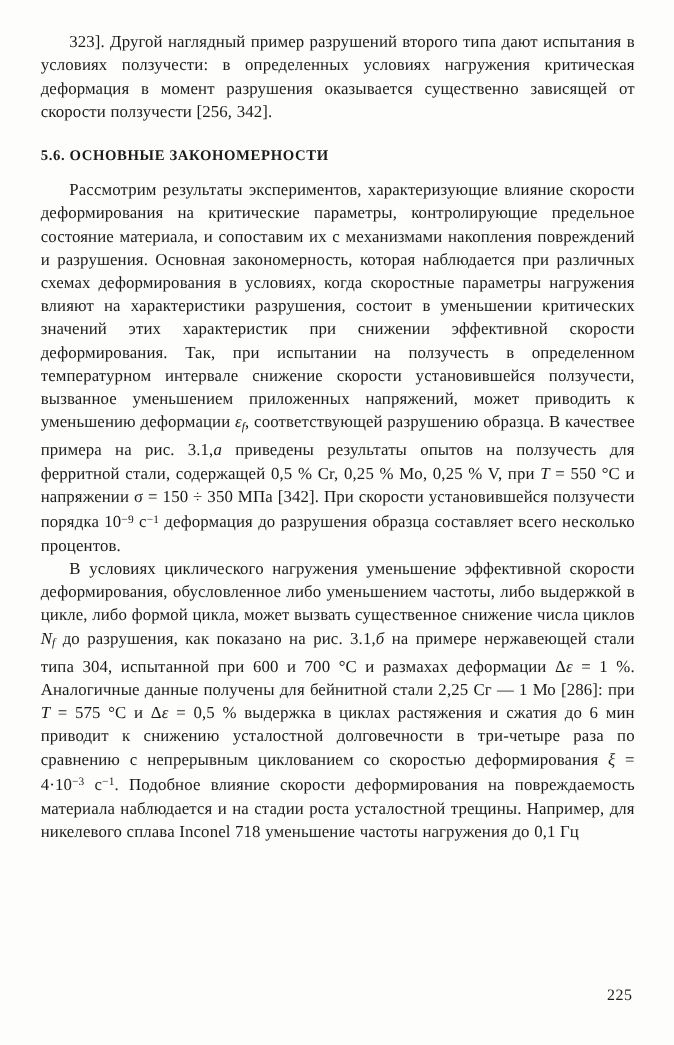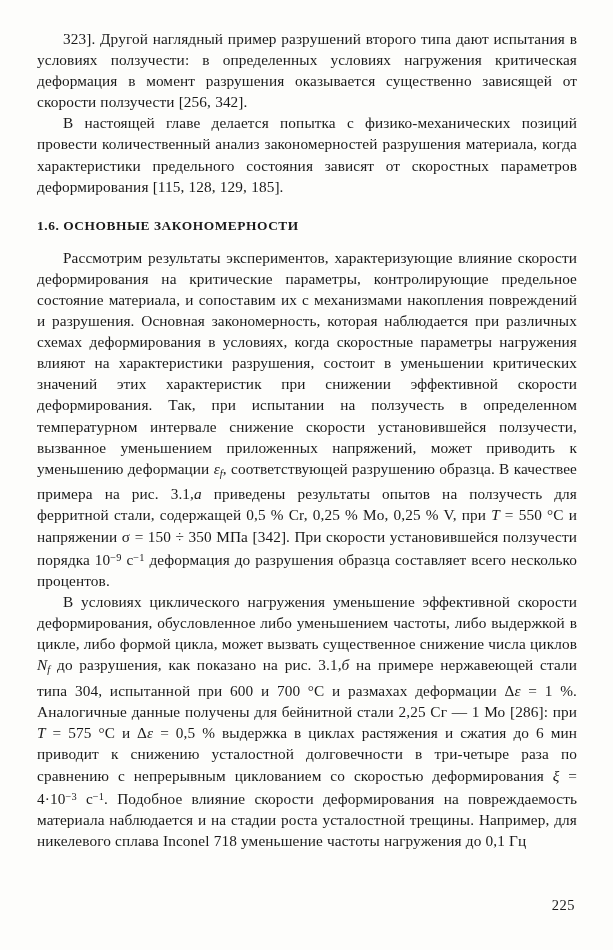--- a/index.html
+++ b/index.html
@@ -69,22 +69,21 @@
   }
   .it { font-style: italic; }
 </style>
 </head>
 <body>
 
 <div class="page">
   <div class="content">
 
     <p class="para">323]. Другой наглядный пример разрушений второго типа дают испытания в условиях ползучести: в определенных условиях нагружения критическая деформация в момент разрушения оказывается существенно зависящей от скорости ползучести [256, 342].</p>
-    <p class="para">В настоящей главе делается попытка с физико-механических позиций провести количественный анализ закономерностей разрушения материала, когда характеристики предельного состояния зависят от скоростных параметров деформирования [115, 128, 129, 185].</p>
 
-    <div class="section-heading">1.6. ОСНОВНЫЕ ЗАКОНОМЕРНОСТИ</div>
+    <div class="section-heading">5.6. ОСНОВНЫЕ ЗАКОНОМЕРНОСТИ</div>
 
     <p class="para" id="p3">Рассмотрим результаты экспериментов, характеризующие влияние скорости деформирования на критические параметры, контролирующие предельное состояние материала, и сопоставим их с механизмами накопления повреждений и разрушения. Основная закономерность, которая наблюдается при различных схемах деформирования в условиях, когда скоростные параметры нагружения влияют на характеристики разрушения, состоит в уменьшении критических значений этих характеристик при снижении эффективной скорости деформирования. Так, при испытании на ползучесть в определенном температурном интервале снижение скорости установившейся ползучести, вызванное уменьшением приложенных напряжений, может приводить к уменьшению деформации <span class="it">ε</span><sub class="it" style="font-style: italic;">f</sub>, соответствующей разрушению образца. В качествее примера на рис. 3.1,<span class="it">а</span> приведены результаты опытов на ползучесть для ферритной стали, содержащей 0,5 % Cr, 0,25 % Mo, 0,25 % V, при <span class="it">T</span> = 550 °C и напряжении σ = 150 ÷ 350 МПа [342]. При скорости установившейся ползучести порядка 10<sup>−9</sup> с<sup>−1</sup> деформация до разрушения образца составляет всего несколько процентов.</p>
     <p class="para" id="p4">В условиях циклического нагружения уменьшение эффективной скорости деформирования, обусловленное либо уменьшением частоты, либо выдержкой в цикле, либо формой цикла, может вызвать существенное снижение числа циклов <span class="it">N</span><sub class="it" style="font-style: italic;">f</sub> до разрушения, как показано на рис. 3.1,<span class="it">б</span> на примере нержавеющей стали типа 304, испытанной при 600 и 700 °C и размахах деформации Δ<span class="it">ε</span> = 1 %. Аналогичные данные получены для бейнитной стали 2,25 Сг — 1 Мо [286]: при <span class="it">T</span> = 575 °C и Δ<span class="it">ε</span> = 0,5 % выдержка в циклах растяжения и сжатия до 6 мин приводит к снижению усталостной долговечности в три-четыре раза по сравнению с непрерывным циклованием со скоростью деформирования <span class="it">ξ</span> = 4·10<sup>−3</sup> с<sup>−1</sup>. Подобное влияние скорости деформирования на повреждаемость материала наблюдается и на стадии роста усталостной трещины. Например, для никелевого сплава Inconel 718 уменьшение частоты нагружения до 0,1 Гц</p>
 
   </div>
   <div class="pagenum">225</div>
 </div>
 
 </body></html>

